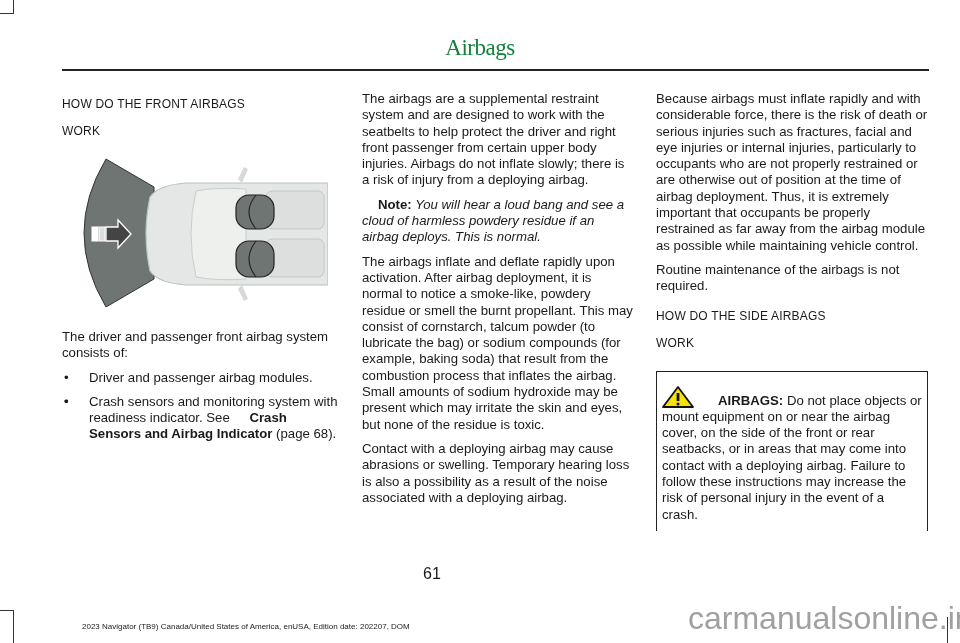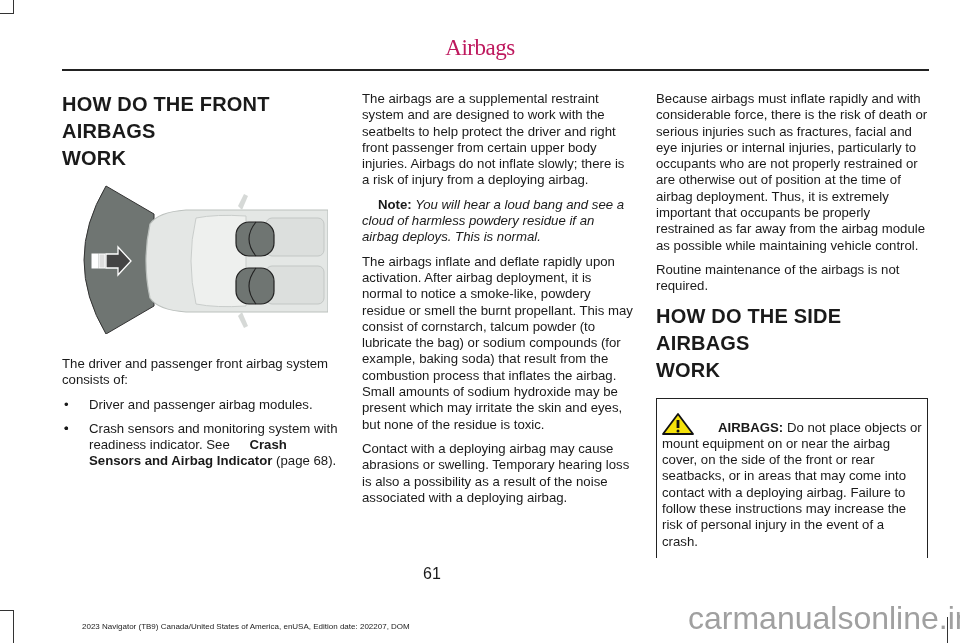--- a/index.html
+++ b/index.html
@@ -2,28 +2,28 @@
 <html><head>
 <meta charset="utf-8">
 <style>
   html, body { margin:0; padding:0; }
   body { width:960px; height:643px; background:#ffffff; position:relative; overflow:hidden;
          font-family:"Liberation Sans", sans-serif; color:#1a1a1a; }
   .crop-tl { position:absolute; left:0; top:0; width:13px; height:13px; border-right:1px solid #333; border-bottom:1px solid #333; }
   .crop-bl { position:absolute; left:0; top:610px; width:13px; height:40px; border-right:1px solid #333; border-top:1px solid #333; }
   .crop-br { position:absolute; left:947px; top:617px; width:1px; height:26px; background:#333; }
   .header-title { position:absolute; left:0; width:960px; top:35px; text-align:center;
-         font-family:"Liberation Serif", serif; font-size:23px; color:#be185d; letter-spacing:-0.5px; }
+         font-family:"Liberation Serif", serif; font-size:23px; color:#15803d; letter-spacing:-0.5px; }
   .header-rule { position:absolute; left:62px; top:69px; width:867px; height:2px; background:#222; }
   .col { position:absolute; top:91px; font-size:13.2px; line-height:16.3px; }
   .col p { margin:0 0 8px 0; }
   .col1 { left:62px; width:277px; }
   .col2 { left:362px; width:272px; }
   .col3 { left:656px; width:272px; }
-  h2 { font-size:20px; font-weight:bold; margin:0; line-height:27px; letter-spacing:0.2px; }
+  h2 { font-size:12px; font-weight:normal; margin:0; line-height:27px; letter-spacing:0.2px; }
   .illustration { width:262px; height:150px; margin:12px 0 22px 4px; }
   ul { list-style:none; padding:0; margin:0; }
   ul li { position:relative; padding-left:27px; margin-bottom:8px; }
   ul li .bullet { position:absolute; left:2px; top:0; }
   b { font-weight:bold;padding-left:16px; }
   i { font-style:italic; }
   .warning-box { border:1.5px solid #222; border-bottom:none; padding:14px 5px 8px 5px; margin-top:14px; }
   .warn-icon { display:inline-block; width:36px; height:22px; vertical-align:-3px; margin-right:4px; }
   .page-number { position:absolute; left:0; width:864px; top:565px; text-align:center; font-size:16px; }
   .footer-text { position:absolute; left:62px; top:622px; font-size:8px; color:#222;padding-left:20px; }

